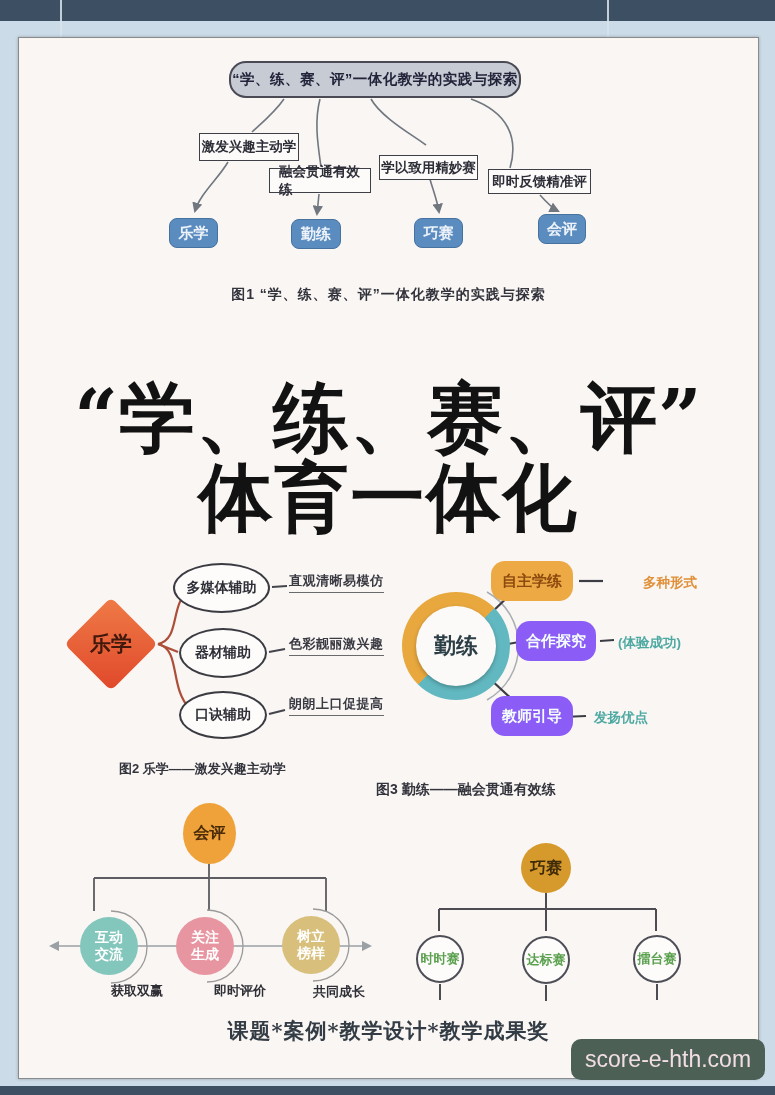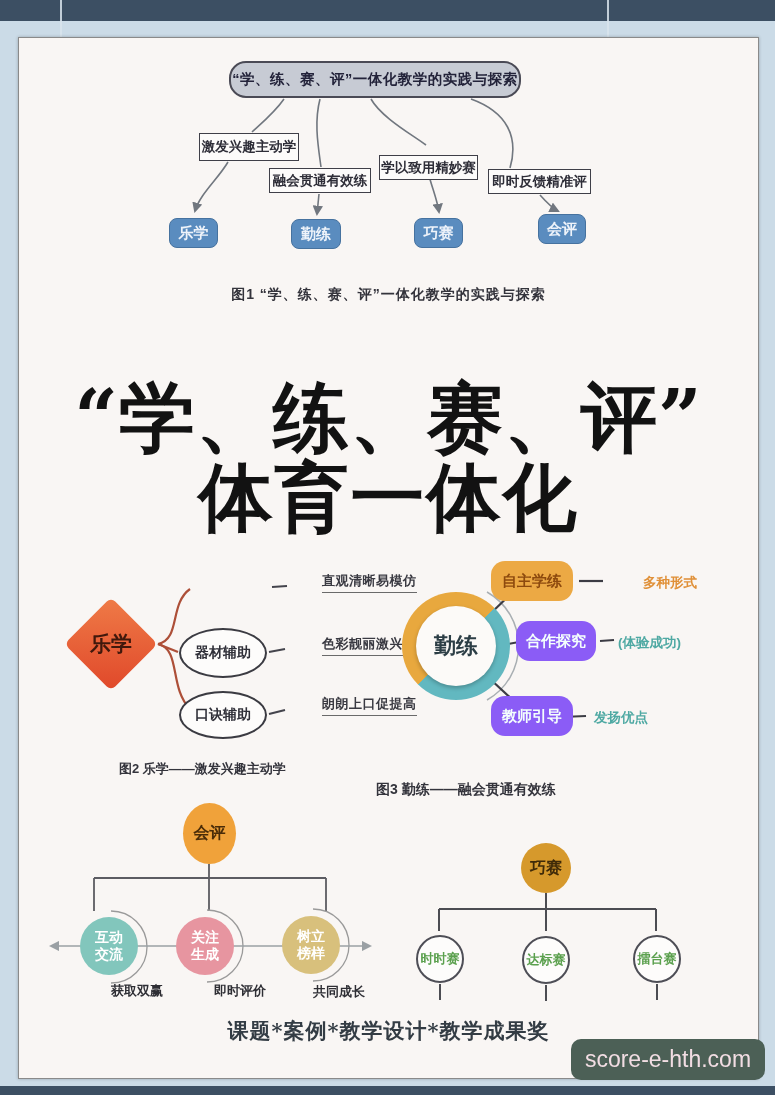--- a/index.html
+++ b/index.html
@@ -31,21 +31,21 @@
   .big2{left:0;top:404px;width:739px;text-align:center;font-family:"DejaVu Serif","Liberation Serif",serif;
         font-weight:bold;font-size:74px;line-height:110px;color:#121212;letter-spacing:2px;}
   
   .f2-diamond{left:59px;top:573px;width:66px;height:66px;transform:rotate(45deg);
               background:linear-gradient(135deg,#ef7b47,#e0482a);border-radius:6px;z-index:2;}
   .f2-diamond span{position:absolute;inset:0;transform:rotate(-45deg);display:flex;align-items:center;
               justify-content:center;font-weight:bold;font-size:21px;color:#40180c;}
   .f2-ellipse{background:#fdfcfb;border:2.5px solid #3b3b42;border-radius:50%;display:flex;
               align-items:center;justify-content:center;font-weight:bold;font-size:14px;color:#2f2f38;}
   .sub-label{font-weight:bold;font-size:13px;color:#3a3a42;border-bottom:1.5px solid #6a6a6a;
-             padding-bottom:2px;letter-spacing:.5px;white-space:nowrap;margin-left:33px;}
+             padding-bottom:2px;letter-spacing:.5px;white-space:nowrap;}
   .f2-caption{left:100px;top:722px;font-weight:bold;font-size:13px;color:#34343c;}
   
   .f3-ring{left:383px;top:554px;width:108px;height:108px;border-radius:50%;
            background:conic-gradient(from 45deg,#62b8c0 0 50%,#e8a83e 50% 100%);z-index:2;}
   .f3-ring .inner{position:absolute;left:14px;top:14px;width:80px;height:80px;border-radius:50%;
            background:#fcfaf8;box-shadow:0 2px 4px rgba(0,0,0,.25);display:flex;align-items:center;
            justify-content:center;font-weight:bold;font-size:22px;color:#2c3e46;}
   .f3-node{border-radius:14px;display:flex;align-items:center;justify-content:center;
            font-weight:bold;font-size:15px;}
   .f3-node.orange{background:#eca944;color:#8d4a0e;}
@@ -150,37 +150,38 @@
 
     <g stroke="#4c4c52" stroke-width="2" fill="none">
       <path d="M527,855 L527,871 M420,871 L637,871 M420,871 L420,893 M527,871 L527,893 M637,871 L637,893"></path>
       <path d="M421,946 L421,962 M527,947 L527,963 M638,946 L638,962"></path>
     </g>
   </svg>
 
   <div class="abs node f1-title">“学、练、赛、评”一体化教学的实践与探索</div>
 
   <div class="abs node f1-label" style="left:180px;top:95px;width:100px;height:28px;">激发兴趣主动学</div>
-  <div class="abs node f1-label" style="left:250px;top:130px;width:102px;height:25px;">融会贯通有效练</div>
+  <div class="abs node f1-label" style="left:250px;top:130px;width:102px;height:25px;padding-left:9px;">融会贯通有效练</div>
   <div class="abs node f1-label" style="left:360px;top:108px;width:99px;height:25px;margin-top:9px;">学以致用精妙赛</div>
   <div class="abs node f1-label" style="left:469px;top:131px;width:103px;height:25px;">即时反馈精准评</div>
 
   <div class="abs node f1-node" style="left:150px;top:180px;width:49px;height:30px;">乐学</div>
   <div class="abs node f1-node" style="left:272px;top:181px;width:50px;height:30px;">勤练</div>
   <div class="abs node f1-node" style="left:395px;top:180px;width:49px;height:30px;">巧赛</div>
   <div class="abs node f1-node" style="left:519px;top:176px;width:48px;height:30px;">会评</div>
 
   <div class="abs f1-caption">图1 “学、练、赛、评”一体化教学的实践与探索</div>
 
   <div class="abs big1">“学、练、赛、评”</div>
   <div class="abs big2">体育一体化</div>
 
   <div class="abs f2-diamond">
     <span>乐学</span>
   </div>
+  <div class="abs node f2-ellipse" style="left:154px;top:525px;width:97px;height:50px;">多媒体辅助</div>
   <div class="abs node f2-ellipse" style="left:160px;top:590px;width:88px;height:50px;">器材辅助</div>
   <div class="abs node f2-ellipse" style="left:160px;top:653px;width:88px;height:48px;">口诀辅助</div>
 
   <div class="abs node sub-label" style="left:270px;top:534px;">直观清晰易模仿</div>
   <div class="abs node sub-label" style="left:270px;top:597px;">色彩靓丽激兴趣</div>
   <div class="abs node sub-label" style="left:270px;top:657px;">朗朗上口促提高</div>
 
   <div class="abs f2-caption">图2 乐学——激发兴趣主动学</div>
 
   <div class="abs f3-ring">

